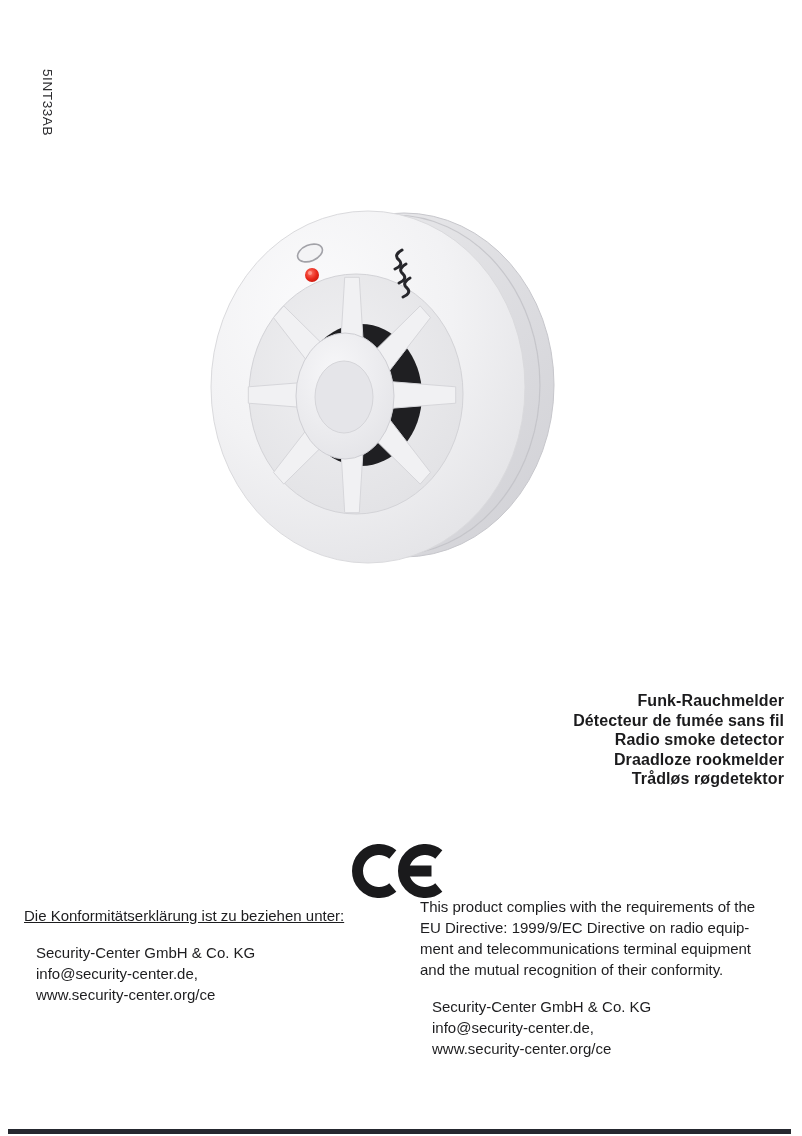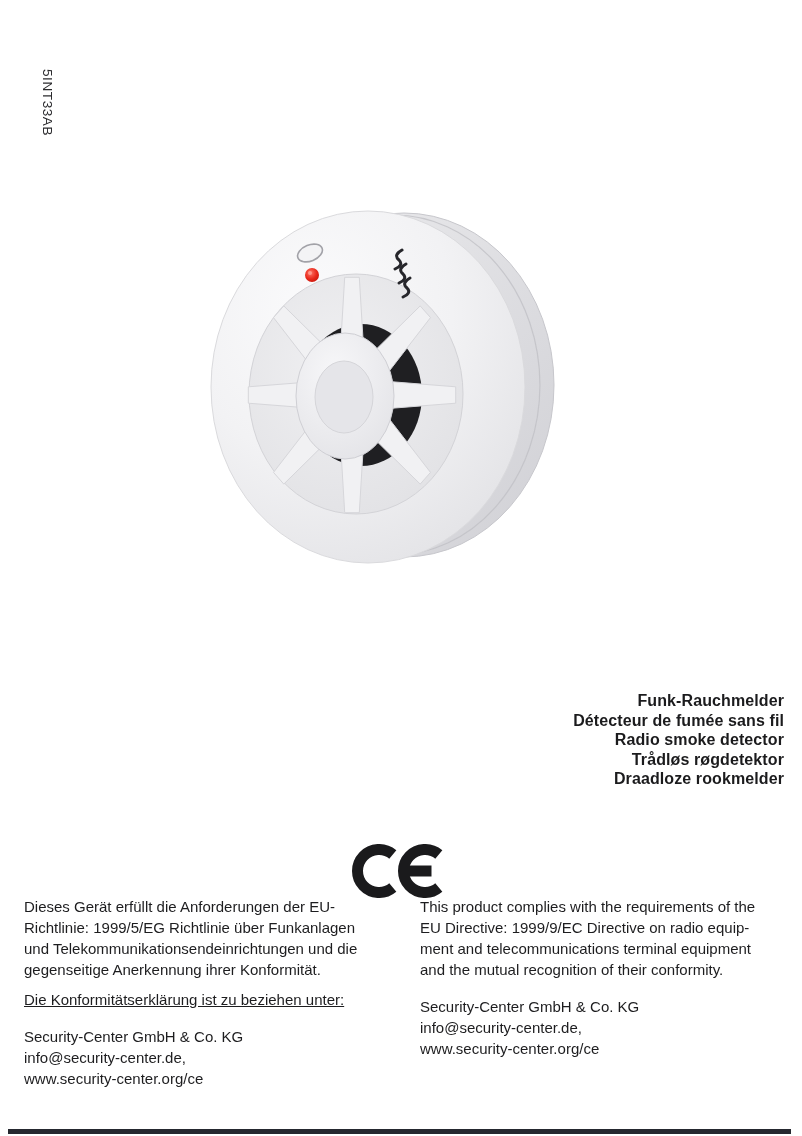--- a/index.html
+++ b/index.html
@@ -54,21 +54,21 @@
   .col {
     position: absolute;
     top: 896px;
     font-size: 15px;
     line-height: 21px;
     color: #1d1d1f;
   }
   .col-left  { left: 24px;  width: 366px; }
   .col-right { left: 420px; width: 382px; }
   .col .order-line   { margin-top: 9px; text-decoration: underline; }
-  .col .contact-block { margin-top: 16px; }
+  .col .contact-block { margin-top: 16px; margin-left: 12px; }
   .footer-bar {
     position: absolute;
     left: 8px;
     top: 1129px;
     width: 783px;
     height: 5px;
     background: #25282f;
   }
 </style>
 </head>
@@ -146,41 +146,35 @@
         <path transform="translate(221,87)" d="M5,-8 q-9,5 -3,10 q5,5 -4,9"></path>
         <path transform="translate(225,101)" d="M5,-8 q-9,5 -3,10 q5,5 -4,9"></path>
       </g>
     </svg>
   </div>
 
   <div class="title-block">
     <div>Funk-Rauchmelder</div>
     <div>Détecteur de fumée sans fil</div>
     <div>Radio smoke detector</div>
+    <div>Draadloze rookmelder</div>
     <div>Trådløs røgdetektor</div>
-    <div>Draadloze rookmelder</div>
   </div>
 
   <div class="ce-wrap">
     <svg width="93" height="54" viewBox="0 0 93 54" xmlns="http://www.w3.org/2000/svg">
       <g stroke="#1a1a1c" stroke-width="11" fill="none">
         <path d="M40.82,10.53 A21.5,21.5 0 1 0 40.82,43.47"></path>
         <path d="M86.82,10.53 A21.5,21.5 0 1 0 86.82,43.47"></path>
         <path d="M57,27 H79.5"></path>
       </g>
     </svg>
   </div>
 
   <div class="col col-left">
-    <div class="compliance-para">
-      <div>Dieses Gerät erfüllt die Anforderungen der EU-</div>
-      <div>Richtlinie: 1999/5/EG Richtlinie über Funkanlagen</div>
-      <div>und Telekommunikationsendeinrichtungen und die</div>
-      <div>gegenseitige Anerkennung ihrer Konformität.</div>
-    </div>
     <div class="order-line">Die Konformitätserklärung ist zu beziehen unter:</div>
     <div class="contact-block">
       <div>Security-Center GmbH &amp; Co. KG</div>
       <div>info@security-center.de,</div>
       <div>www.security-center.org/ce</div>
     </div>
   </div>
 
   <div class="col col-right">
     <div class="compliance-para">

